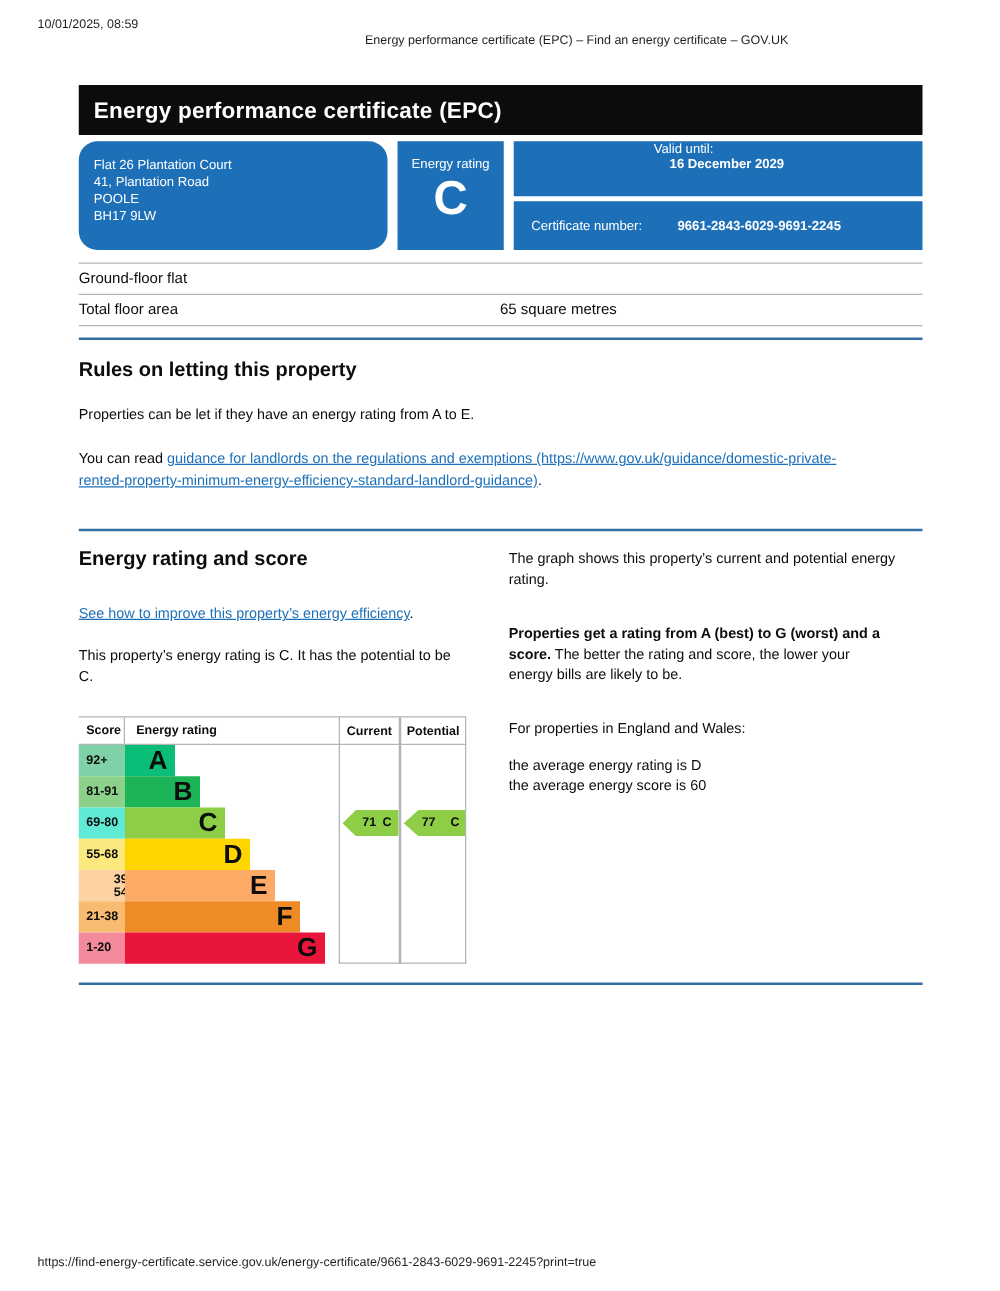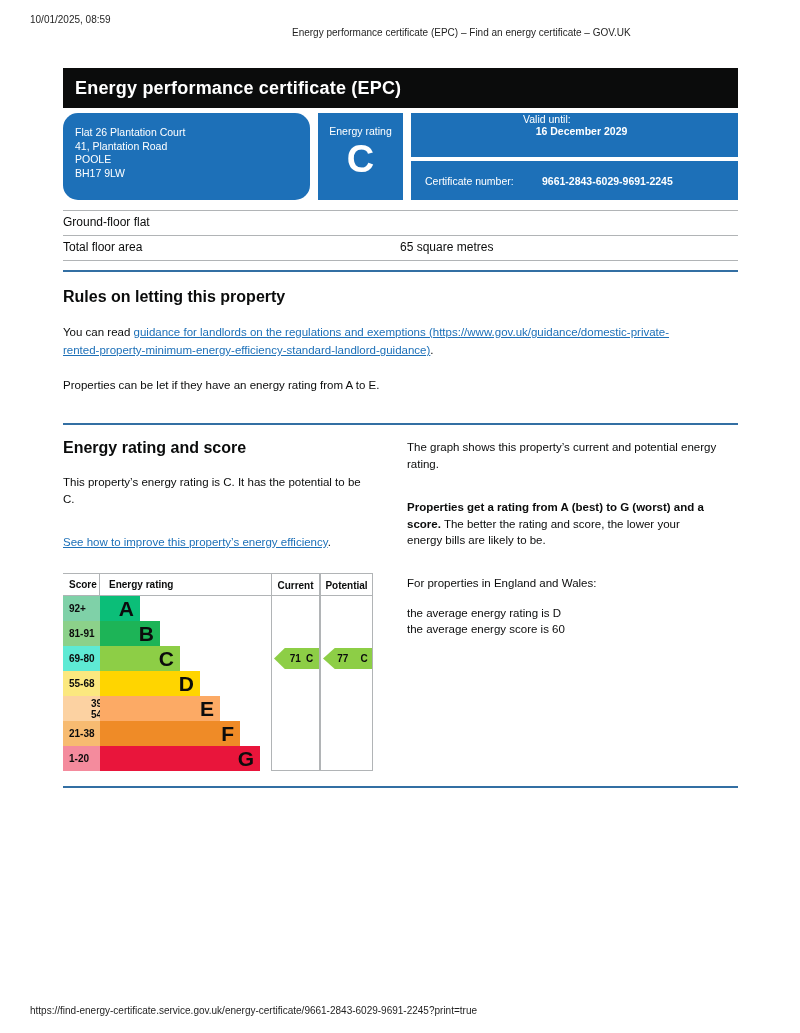--- a/index.html
+++ b/index.html
@@ -113,30 +113,30 @@
         </div>
         <div class="prop-row">
           <div class="prop-label">Total floor area</div>
           <div class="prop-value">65 square metres</div>
         </div>
       </div>
 
     <div class="rule"></div>
 
     <h2 class="section-heading">Rules on letting this property</h2>
+    <p class="para">Properties can be let if they have an energy rating from A to E.</p>
     <p class="para"><span>You can read </span><a class="link" href="#">guidance for landlords on the regulations and exemptions (https://www.gov.uk/guidance/domestic-private-rented-property-minimum-energy-efficiency-standard-landlord-guidance)</a><span>.</span></p>
-    <p class="para">Properties can be let if they have an energy rating from A to E.</p>
 
     <div class="rule r2"></div>
 
     <div class="two-col">
       <div class="col-left">
         <h2 class="section-heading">Energy rating and score</h2>
+        <p class="para linkp"><a class="link" href="#">See how to improve this property’s energy efficiency</a><span>.</span></p>
         <p class="para">This property’s energy rating is C. It has the potential to be C.</p>
-        <p class="para linkp"><a class="link" href="#">See how to improve this property’s energy efficiency</a><span>.</span></p>
         <div class="chart" id="epc-chart">
             <div class="chart-head">
               <div class="h-score">Score</div>
               <div class="h-rating">Energy rating</div>
             </div>
             <div class="chart-row">
               <div class="score-cell" style="background: rgb(127, 209, 168);">92+</div>
               <div class="band-bar" style="background: rgb(11, 190, 120); width: 40px;">
                 <span class="band-letter">A</span>
               </div>

